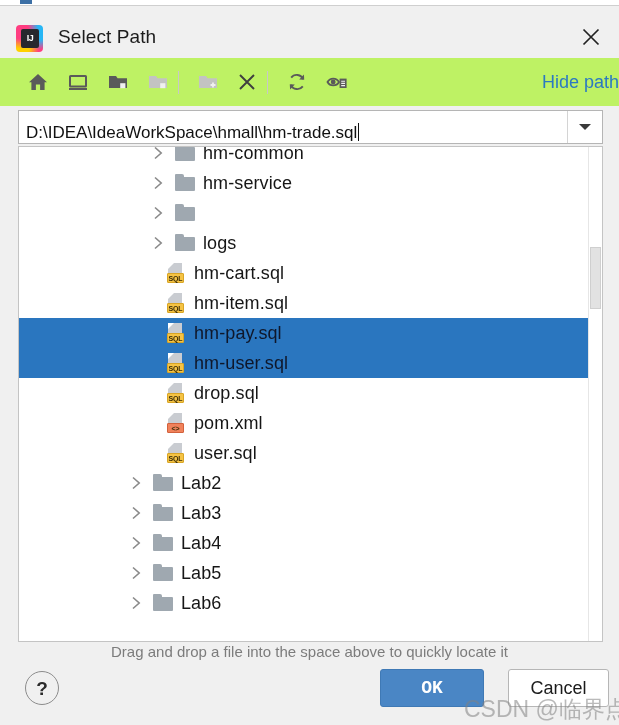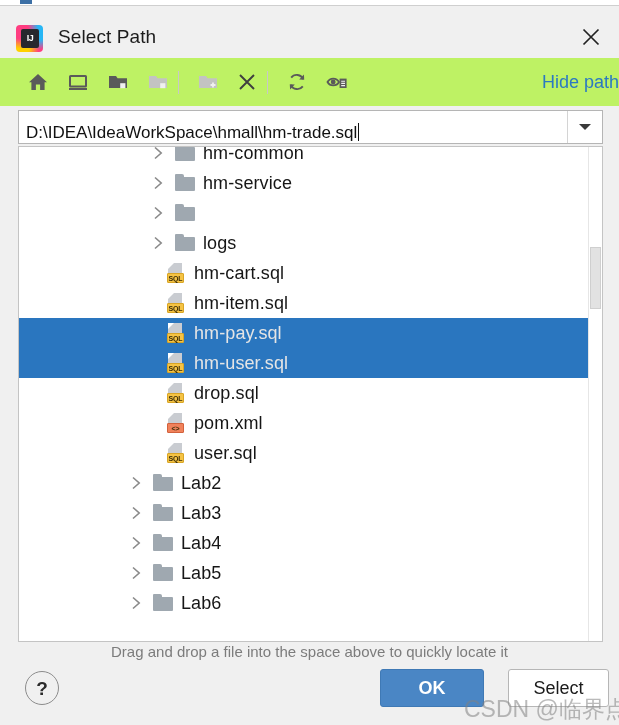--- a/index.html
+++ b/index.html
@@ -176,21 +176,21 @@
     width: 583px;
   }
   .row {
     position: relative;
     height: 30px;
     display: flex;
     align-items: center;
     white-space: nowrap;
   }
   .row.sel { background: #2a76bf; }
-  .row.sel .row-label { color: #e5e5e5; }
+  .row.sel .row-label { color: #0f172a; }
   .chevron {
     width: 15px; height: 15px;
     flex: 0 0 auto;
     display: flex;
     align-items: center;
     justify-content: center;
   }
   .ico {
     width: 22px; height: 22px;
     flex: 0 0 auto;
@@ -309,20 +309,21 @@
     width: 104px; height: 38px;
     background: #4a86c5;
     border: 1px solid #3f79b5;
     border-radius: 3px;
     color: #ffffff;
     font-size: 18px;
     font-weight: bold;
     line-height: 36px;
     text-align: center;
     box-sizing: border-box;
+    font-family: Liberation Mono, monospace;
   }
   .cancel-btn {
     position: absolute;
     left: 508px; top: 4px;
     width: 101px; height: 38px;
     background: #ffffff;
     border: 1px solid #b6b6b6;
     border-radius: 3px;
     color: #1b1b1b;
     font-size: 18px;
@@ -627,17 +628,17 @@
     <div class="vscroll">
       <div class="vthumb"></div>
     </div>
   </div>
 
   <div class="hint">Drag and drop a file into the space above to quickly locate it</div>
 
   <div class="bottom">
     <div class="help-btn">?</div>
     <div class="ok-btn">OK</div>
-    <div class="cancel-btn">Select</div>
+    <div class="cancel-btn">Cancel</div>
   </div>
 
   <div class="watermark">CSDN @临界点oc</div>
 </div>
 
 </body></html>

